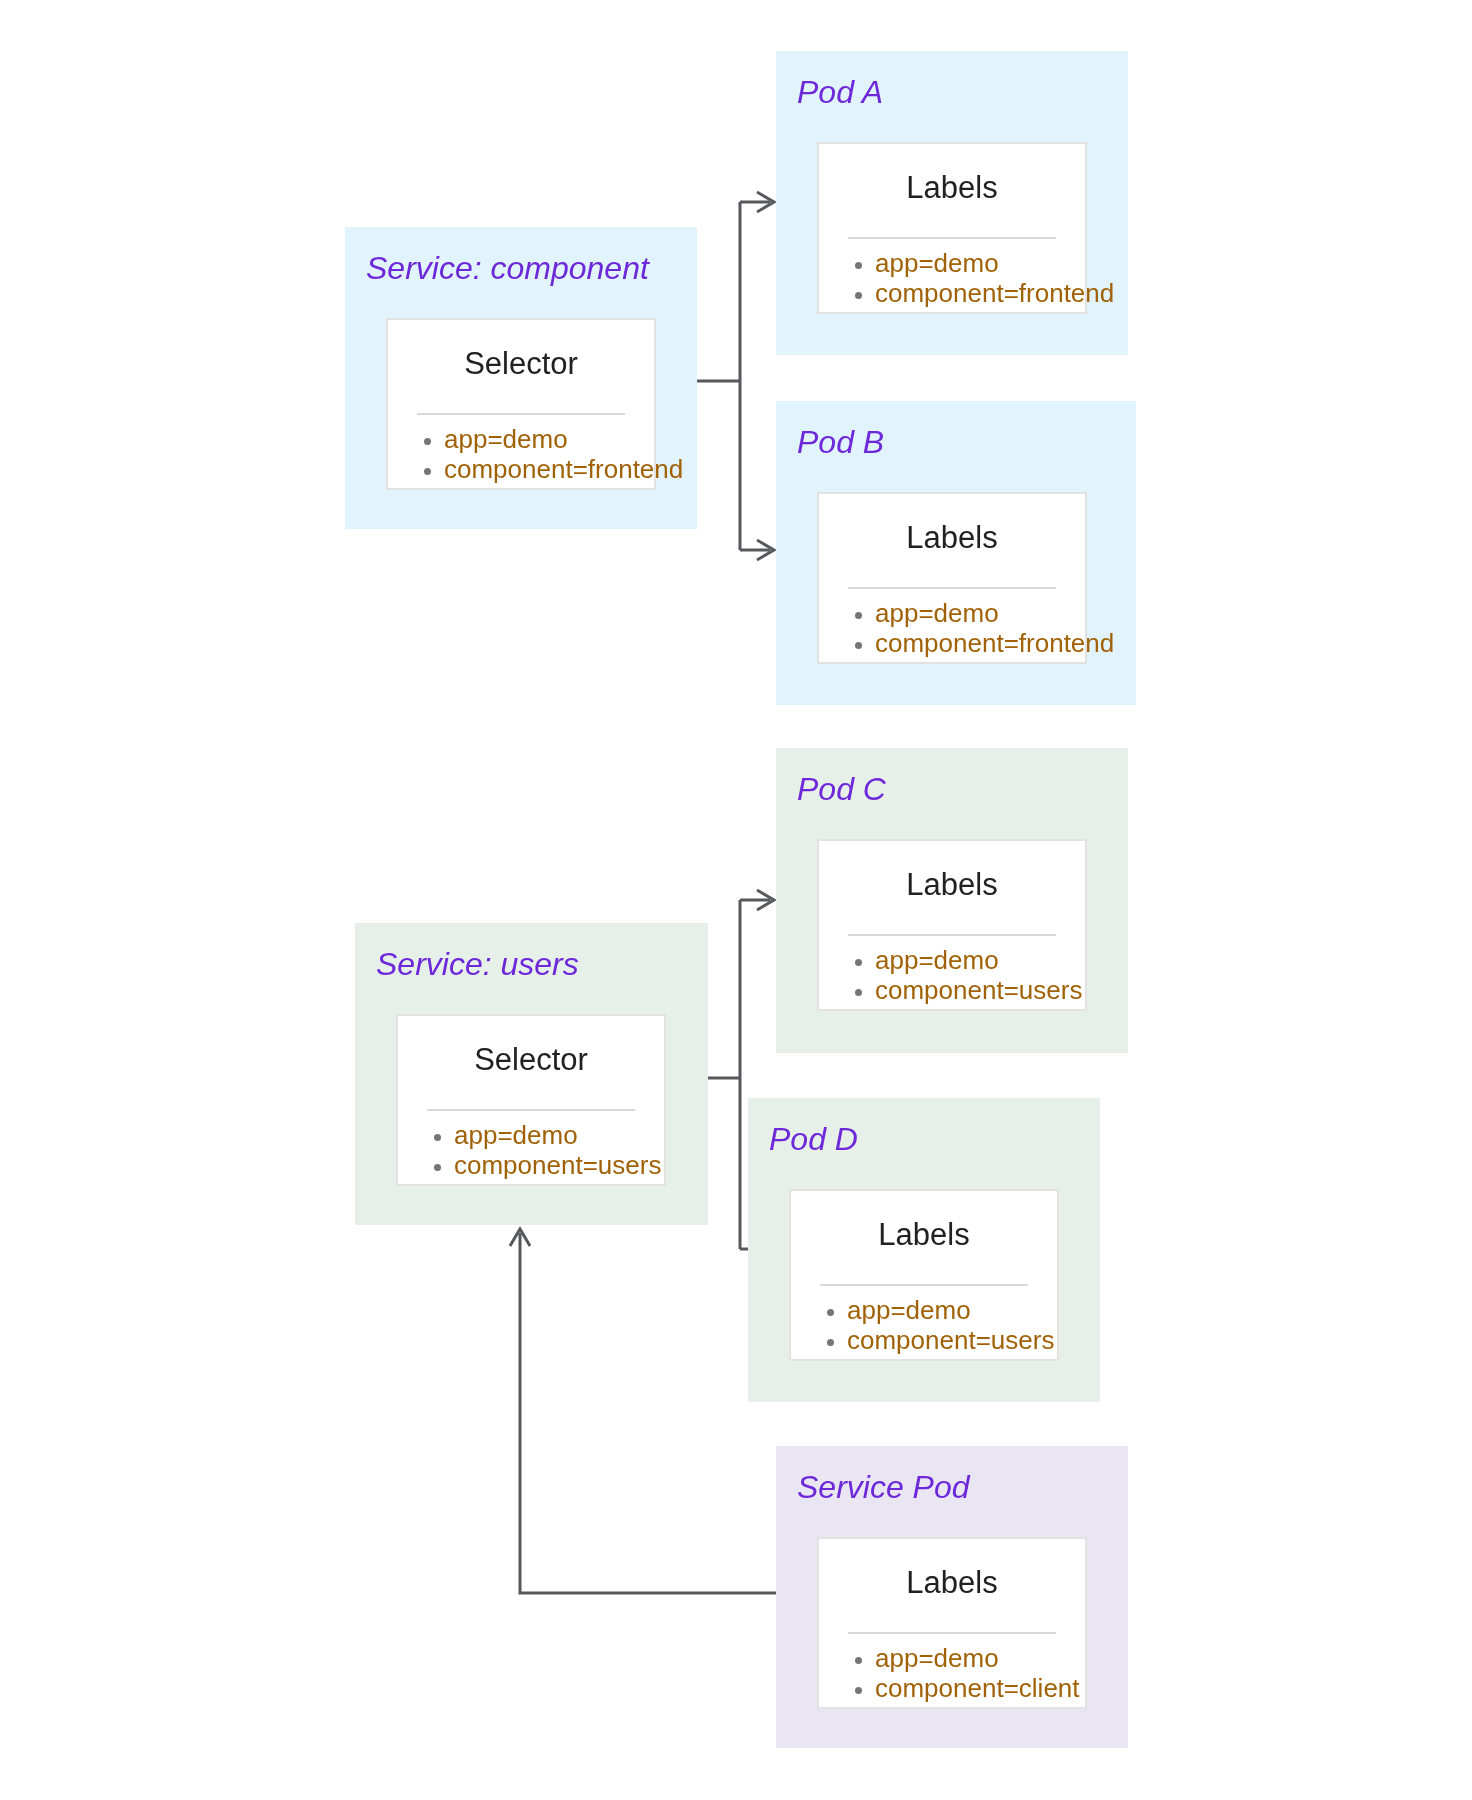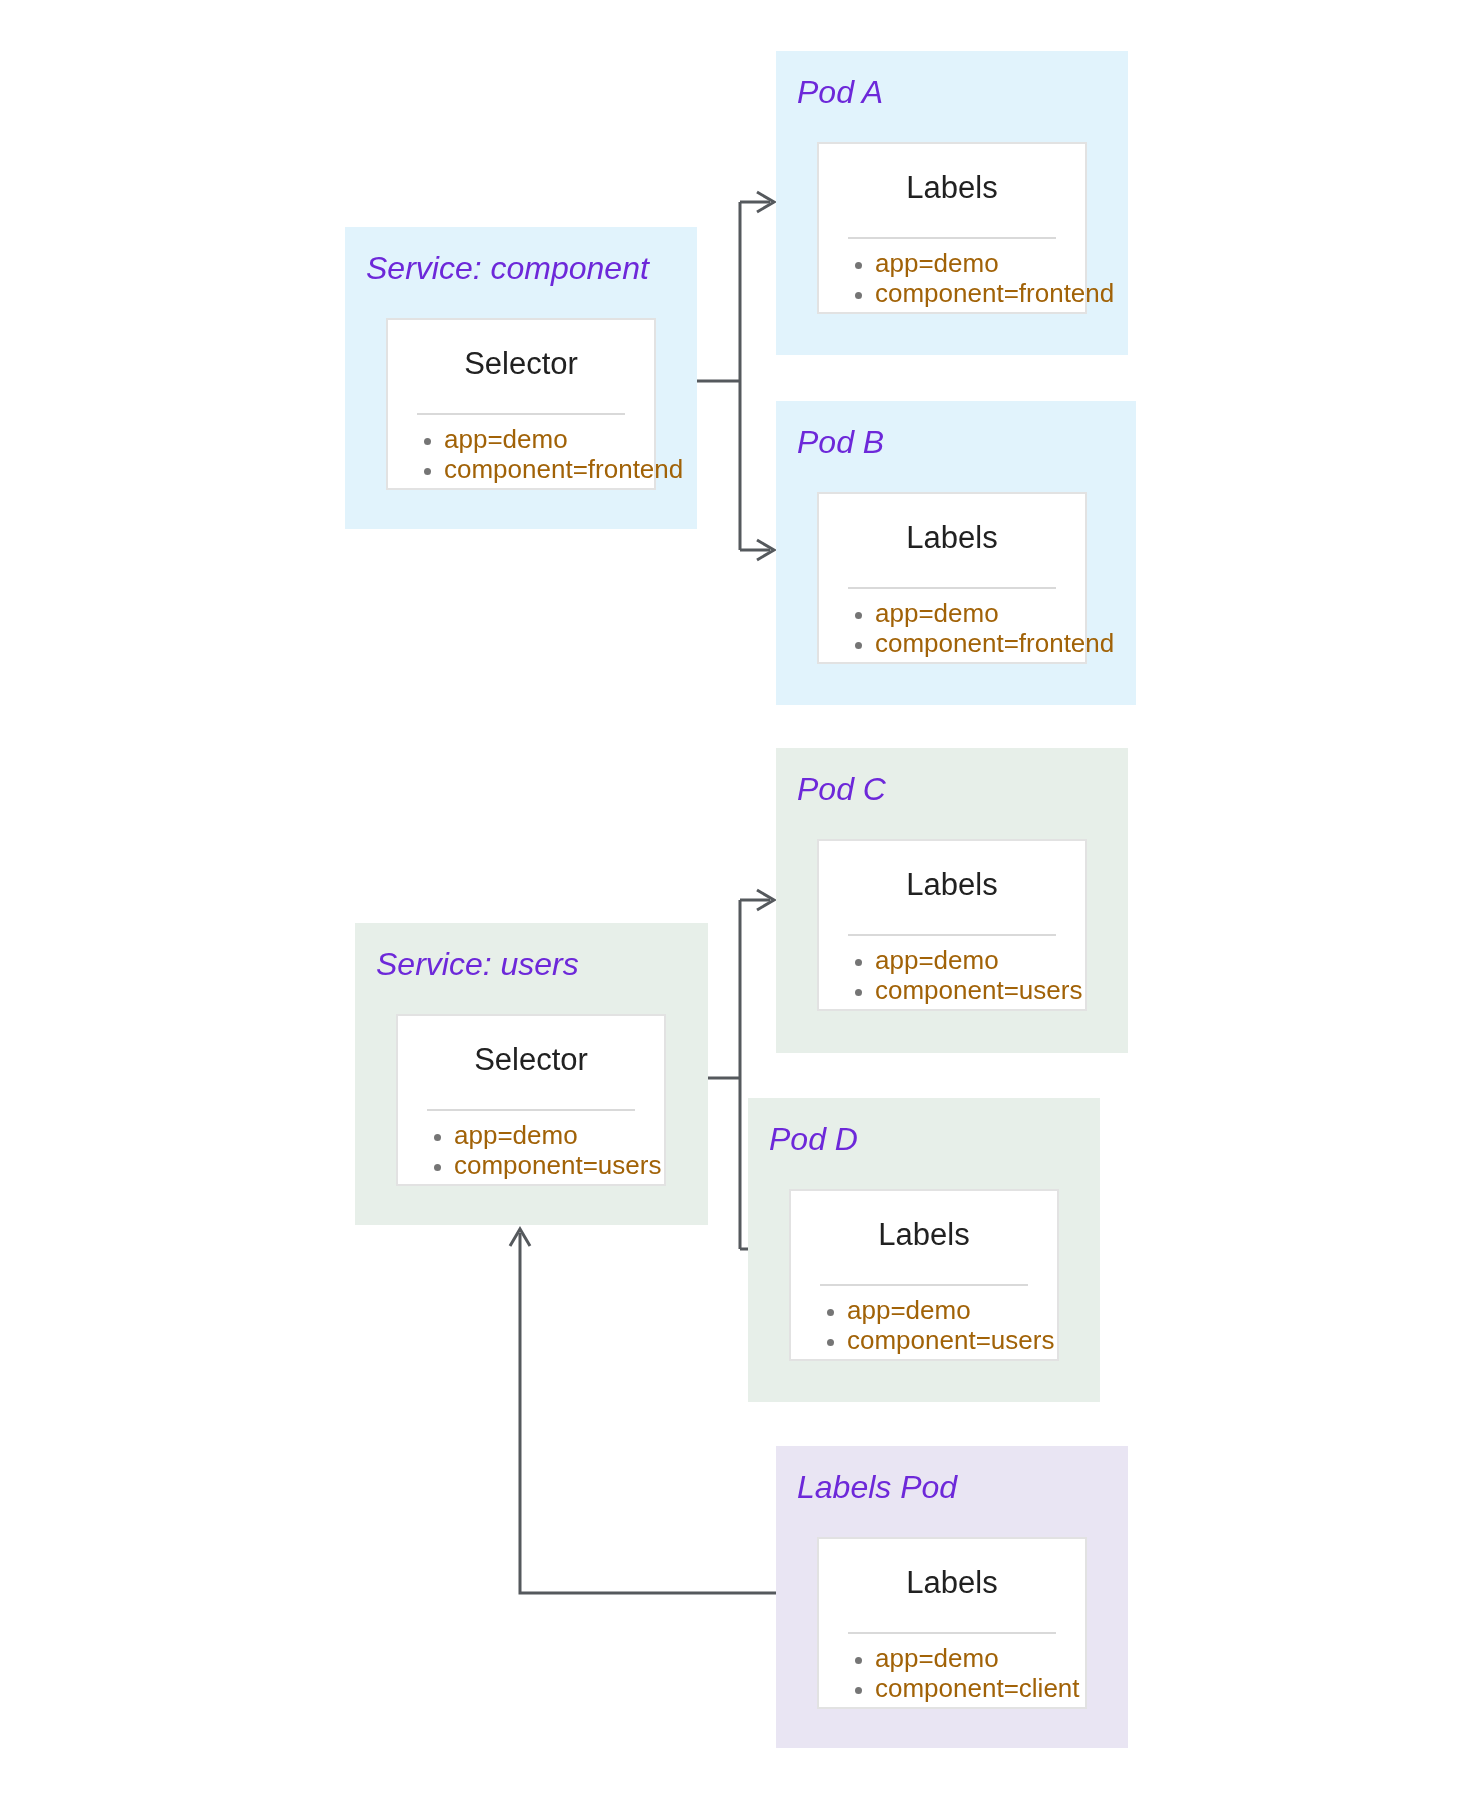--- a/index.html
+++ b/index.html
@@ -177,21 +177,21 @@
       <div class="card-heading">Labels</div>
       <div class="card-divider"></div>
       <ul class="card-list">
         <li>app=demo</li>
         <li>component=users</li>
       </ul>
     </div>
   </div>
 
   <div class="box theme-purple pos-client-pod">
-    <div class="box-title">Labels Pod</div>
+    <div class="box-title">Service Pod</div>
     <div class="card">
       <div class="card-heading">Labels</div>
       <div class="card-divider"></div>
       <ul class="card-list">
         <li>app=demo</li>
         <li>component=client</li>
       </ul>
     </div>
   </div>
 

